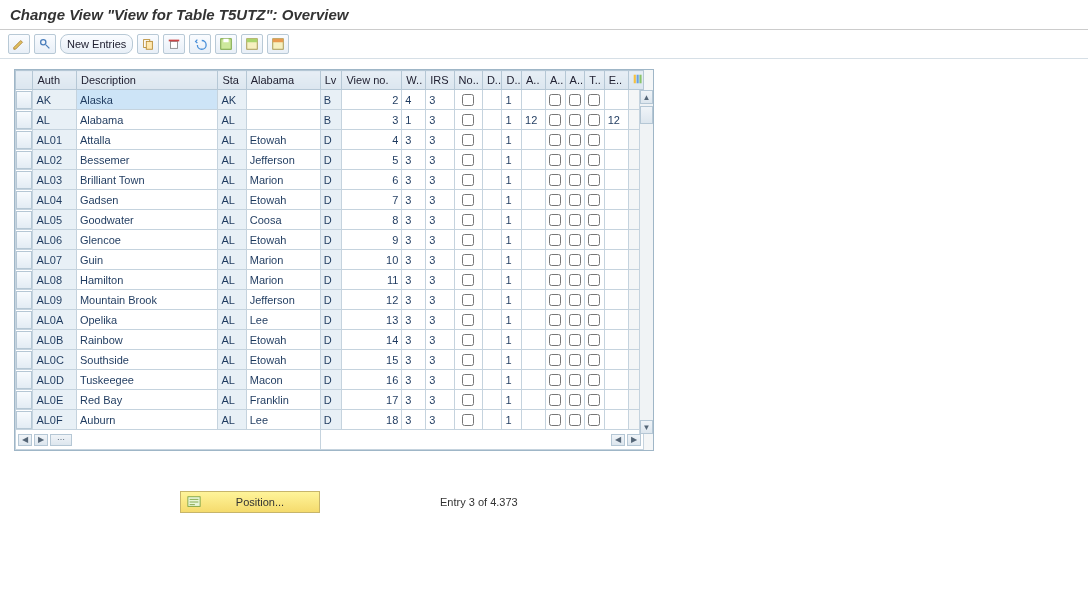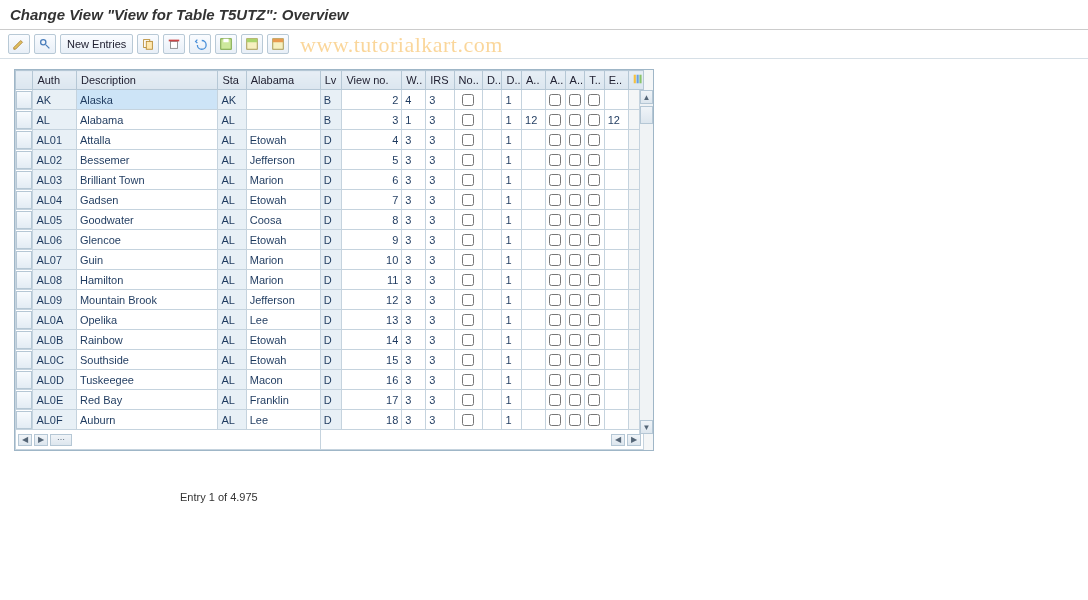--- a/index.html
+++ b/index.html
@@ -39,21 +39,21 @@
     align-items: center;
     justify-content: center;
     cursor: pointer;
     font-size: 12px;
   }
   .toolbar .new-entries {
     height: 20px;
     padding: 0 6px;
     border: 1px solid #b8c9d6;
     background: linear-gradient(#fafcff, #e8eff7);
-    border-radius: 2px;
+    border-radius: 8px;
     display: inline-flex;
     align-items: center;
     cursor: pointer;
     color: #223;
   }
   .watermark {
     position: absolute;
     left: 300px;
     top: 2px;
     font-size: 22px;
@@ -212,21 +212,20 @@
         <rect x="2" y="2" width="12" height="12" fill="#f6f0c0" stroke="#a09040"></rect>
         <rect x="2" y="2" width="12" height="4" fill="#a9d46c"></rect>
       </svg>
   </span>
   <span class="icon-btn">
     <svg class="ico" viewBox="0 0 16 16">
         <rect x="2" y="2" width="12" height="12" fill="#f6f0c0" stroke="#a09040"></rect>
         <rect x="2" y="2" width="12" height="4" fill="#e89a50"></rect>
       </svg>
   </span>
-  <div class="watermark">www.tutorialkart.com</div>
 </div>
 
 <div class="grid-wrap">
   <div class="grid-scroll">
     <table class="grid">
       <colgroup>
         <col style="width:16px">
           <col style="width:40px">
           <col style="width:130px">
           <col style="width:26px">
@@ -939,14 +938,21 @@
     </table>
   </div>
   <div class="v-scroll">
     <div class="arrow">▲</div>
     <div class="thumb"></div>
     <div class="arrow" style="position:absolute;bottom:0;left:0;right:0">▼</div>
   </div>
 </div>
 
 <div class="footer-area">
-  <div class="entry-count">Entry 1 of 4.975</div>
+  <div class="position-btn">
+    <svg class="ico" viewBox="0 0 16 16">
+        <rect x="1" y="2" width="14" height="11" fill="#e8f6d8" stroke="#7aa040"></rect>
+        <path d="M3 5h10M3 8h10M3 11h6" stroke="#7aa040"></path>
+      </svg>
+    <span style="flex:1;text-align:center">Position...</span>
+  </div>
+  <div class="entry-count">Entry 3 of 4.373</div>
 </div>
 
 </body></html>

